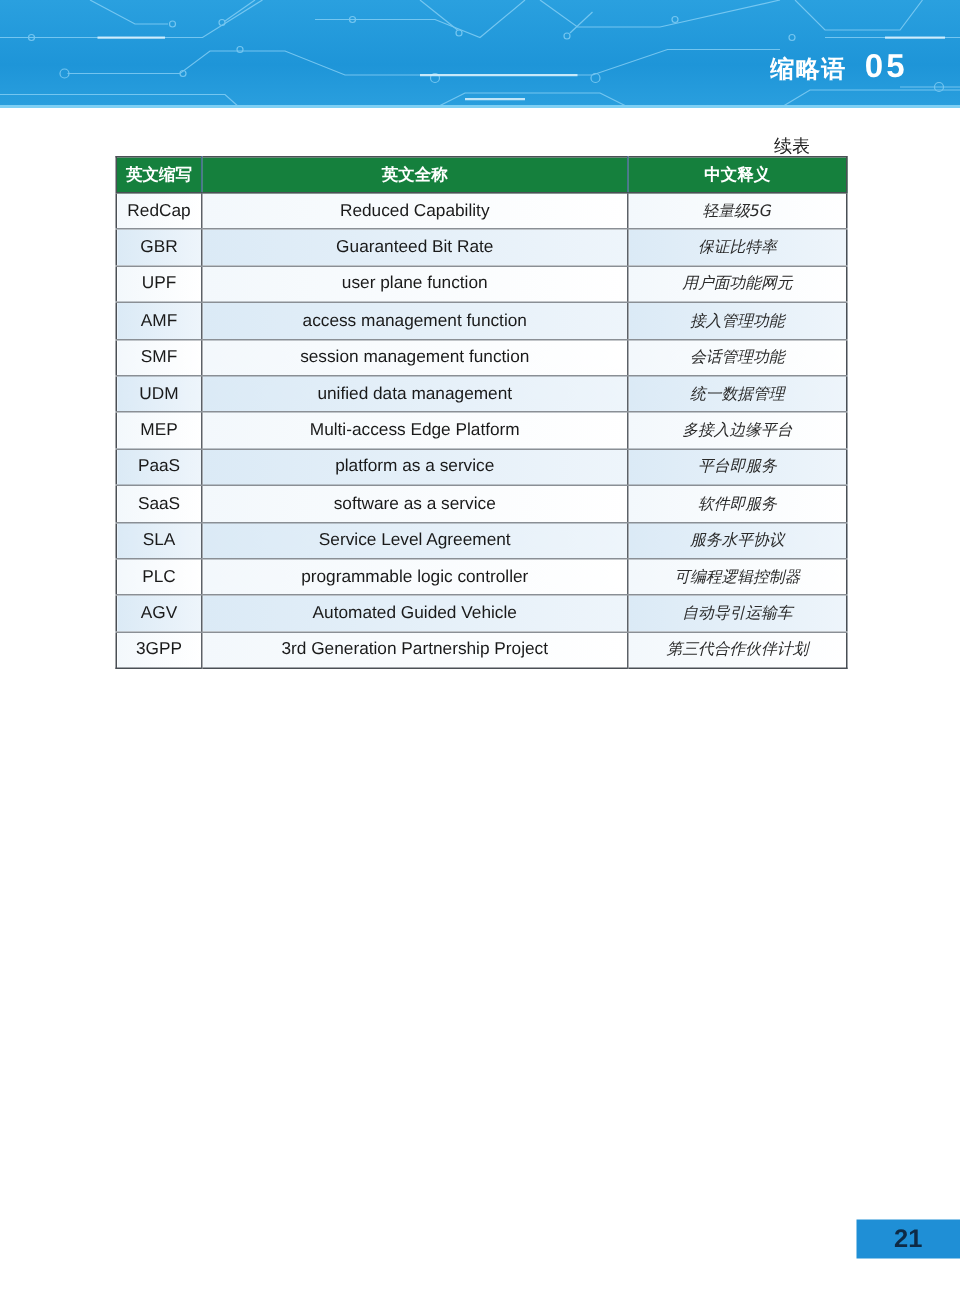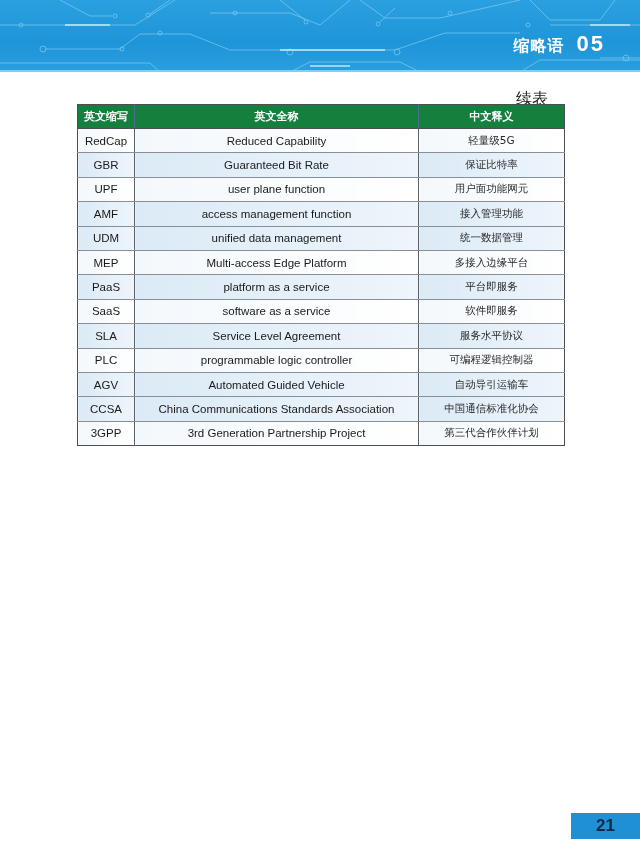--- a/index.html
+++ b/index.html
@@ -52,21 +52,21 @@
       font-size: 22px;
       font-weight: bold;
       letter-spacing: 2px;
     }
 
     
     .continued {
       position: absolute;
       left: 516px;
       top: 89px;
-      font-size: 16px;
+      font-size: 12px;
       color: #222;
     }
 
     
     .abbr-table {
       position: absolute;
       left: 77px;
       top: 104px;
       width: 487px;
       border-collapse: collapse;
@@ -93,21 +93,21 @@
       font-family: "Liberation Sans", sans-serif;
       font-size: 11.5px;
       color: #1a1a1a;
       text-align: center;
       padding: 0;
       border-right: 1px solid #5c6167;
       border-bottom: 1px solid #8a8f95;
       white-space: nowrap;
       margin-left: 48px;
     }
-    .abbr-table td:last-child { border-right: none; }
+    .abbr-table td:last-child { border-right: none; font-style: italic; }
     .abbr-table td.zh {
       font-family: "DejaVu Sans", sans-serif;
       font-size: 10.5px;
       color: #2a2a2a;
     }
     .abbr-table tr.odd td { background: linear-gradient(90deg, #f3f8fc 0%, #ffffff 100%); }
     .abbr-table tr.even td { background: linear-gradient(90deg, #dbeaf6 0%, #eef5fb 100%); }
     .abbr-table tr:last-child td { border-bottom: none; }
 
     
@@ -208,20 +208,25 @@
       <tr class="odd">
         <td>UPF</td>
         <td>user plane function</td>
         <td class="zh">用户面功能网元</td>
       </tr>
       <tr class="even">
         <td>AMF</td>
         <td>access management function</td>
         <td class="zh">接入管理功能</td>
       </tr>
+      <tr class="odd">
+        <td>SMF</td>
+        <td>session management function</td>
+        <td class="zh">会话管理功能</td>
+      </tr>
       <tr class="even">
         <td>UDM</td>
         <td>unified data management</td>
         <td class="zh">统一数据管理</td>
       </tr>
       <tr class="odd">
         <td>MEP</td>
         <td>Multi-access Edge Platform</td>
         <td class="zh">多接入边缘平台</td>
       </tr>
@@ -243,25 +248,20 @@
       <tr class="odd">
         <td>PLC</td>
         <td>programmable logic controller</td>
         <td class="zh">可编程逻辑控制器</td>
       </tr>
       <tr class="even">
         <td>AGV</td>
         <td>Automated Guided Vehicle</td>
         <td class="zh">自动导引运输车</td>
       </tr>
-      <tr class="even">
-        <td>CCSA</td>
-        <td>China Communications Standards Association</td>
-        <td class="zh">中国通信标准化协会</td>
-      </tr>
       <tr class="odd">
         <td>3GPP</td>
         <td>3rd Generation Partnership Project</td>
         <td class="zh">第三代合作伙伴计划</td>
       </tr>
     </tbody>
   </table>
 
   <div class="page-num">21</div>
 

